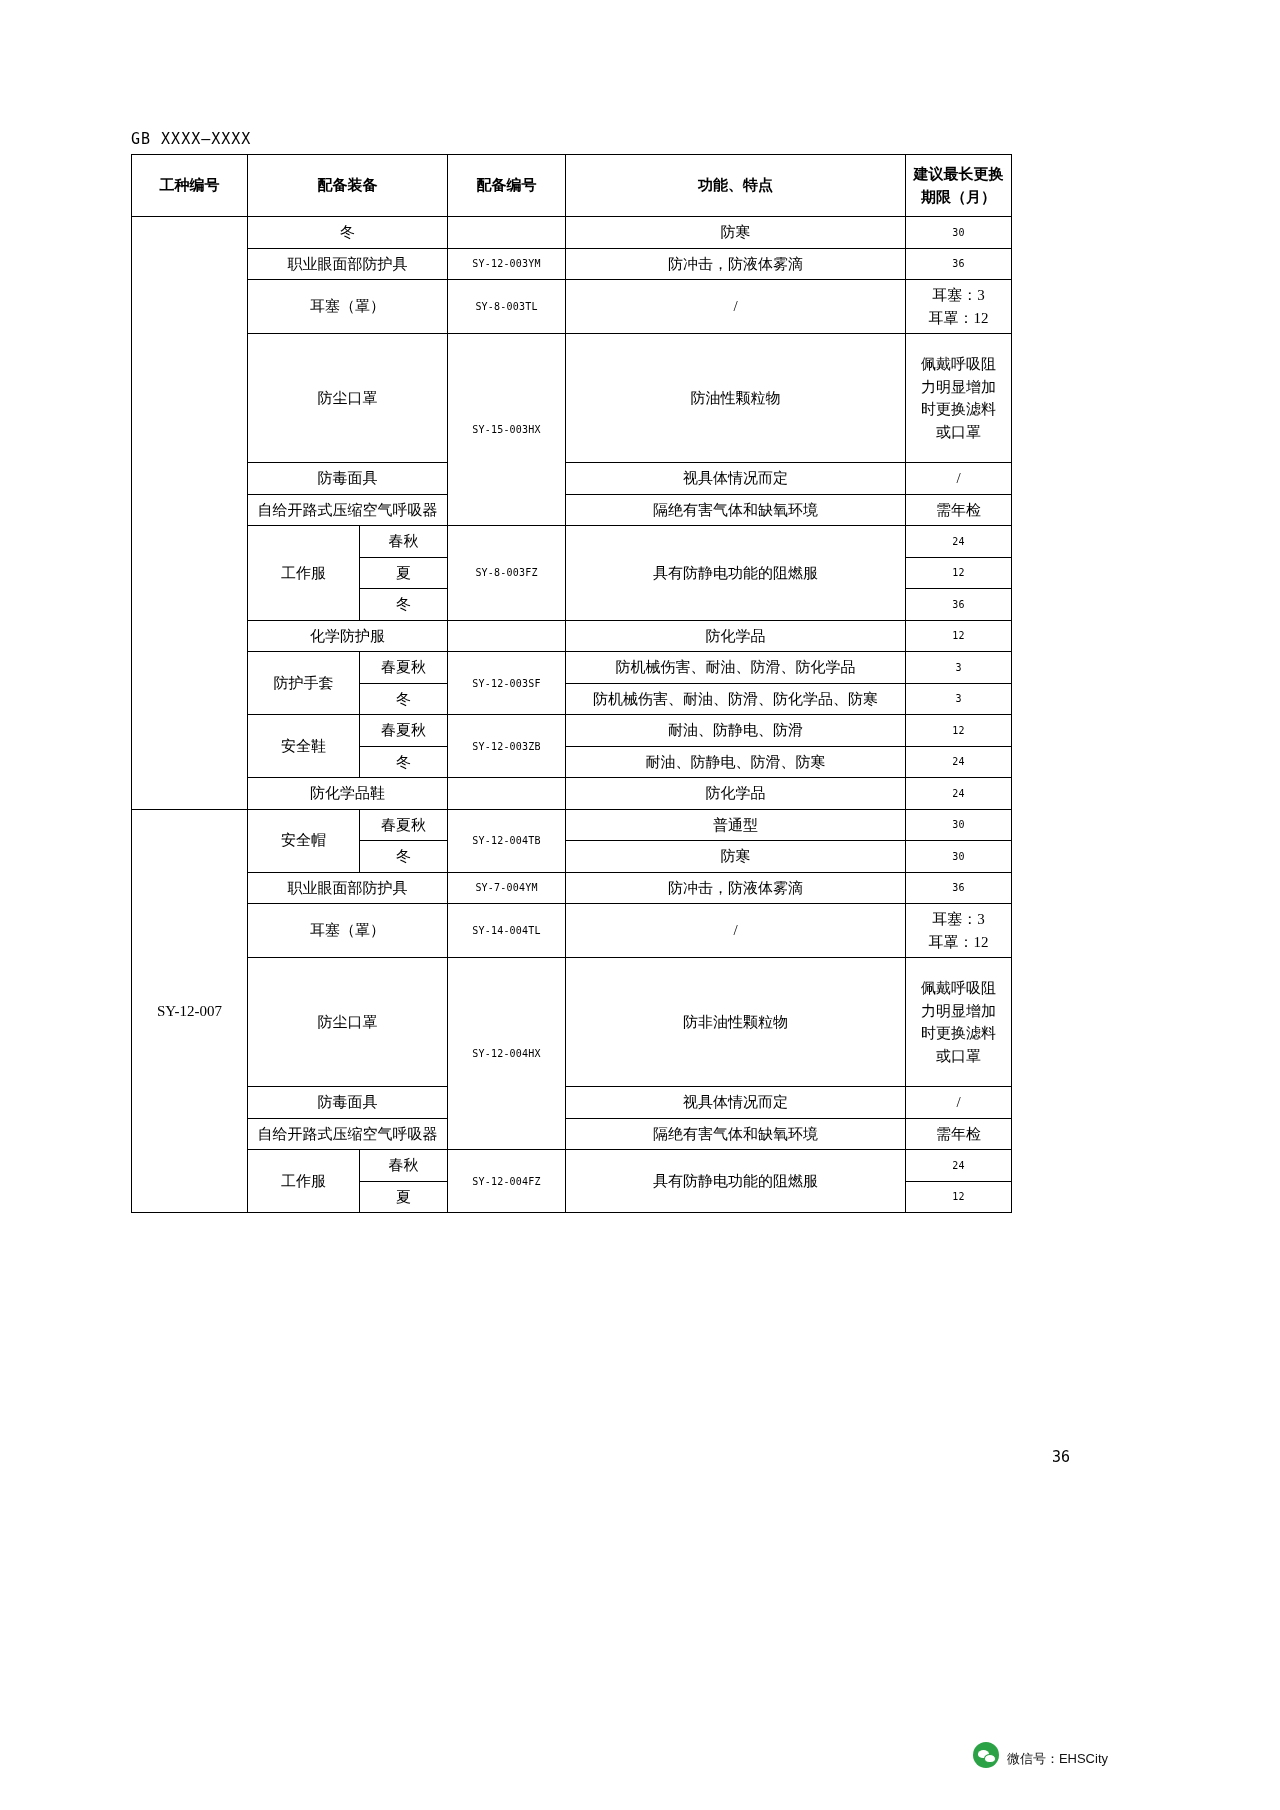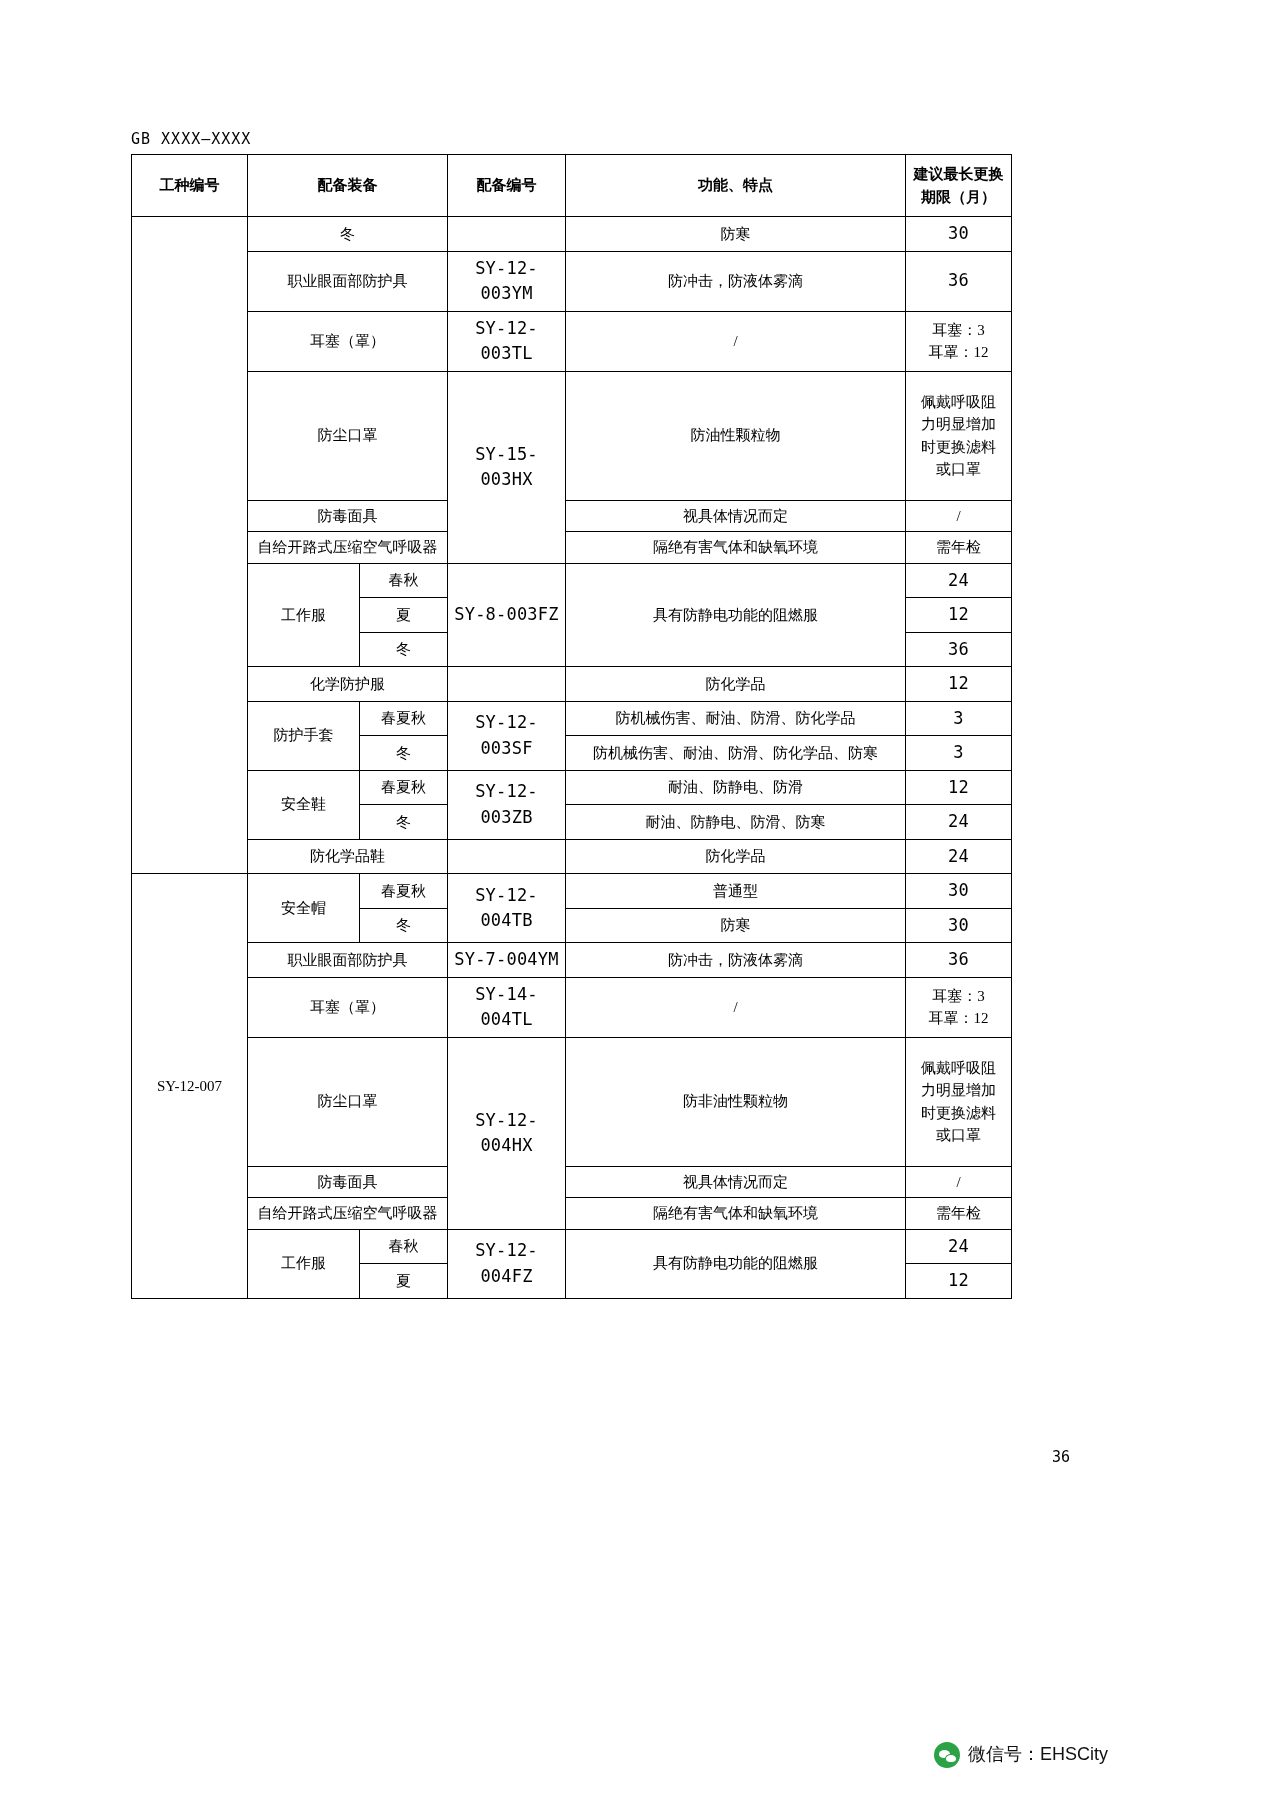--- a/index.html
+++ b/index.html
@@ -47,21 +47,21 @@
     line-height: 1.5;
   }
   table.main thead td {
     font-weight: bold;
     font-family: "Liberation Serif", serif;
     font-size: 15px;
     padding: 8px 4px;
   }
   .mono {
     font-family: "DejaVu Sans Mono", monospace;
-    font-size: 17px;
+    font-size: 10px;
     letter-spacing: 0.2px;
   }
   .left {
     text-align: left;
     padding-left: 10px;
   }
   .tall {
     line-height: 1.55;
   }
   .page-num {
@@ -69,23 +69,23 @@
     right: 98px;
     top: 1448px;
     font-family: "DejaVu Sans Mono", monospace;
     font-size: 15px;
   }
   .wechat {
     position: absolute;
     right: 60px;
     bottom: 42px;
     display: flex;
-    align-items: flex-start;
+    align-items: flex-end;
     font-family: "Liberation Sans", sans-serif;
-    font-size: 18px;
+    font-size: 13px;
     color: #111;
   }
   .wechat .badge {
     width: 26px;
     height: 26px;
     border-radius: 50%;
     background: #2ba245;
     margin-right: 8px;
     position: relative;
     display: inline-block;
@@ -151,21 +151,21 @@
 
       <tr>
         <td colspan="2">职业眼面部防护具</td>
         <td class="mono">SY-12-003YM</td>
         <td class="left">防冲击，防液体雾滴</td>
         <td class="mono">36</td>
       </tr>
 
       <tr>
         <td colspan="2">耳塞（罩）</td>
-        <td class="mono">SY-12-003TL</td>
+        <td class="mono">SY-8-003TL</td>
         <td class="left">/</td>
         <td class="tall">
           <div>耳塞：3</div>
           <div>耳罩：12</div>
         </td>
       </tr>
 
       <tr>
         <td colspan="2" style="height:120px">防尘口罩</td>
         <td rowspan="3" class="mono">SY-15-003HX</td>

